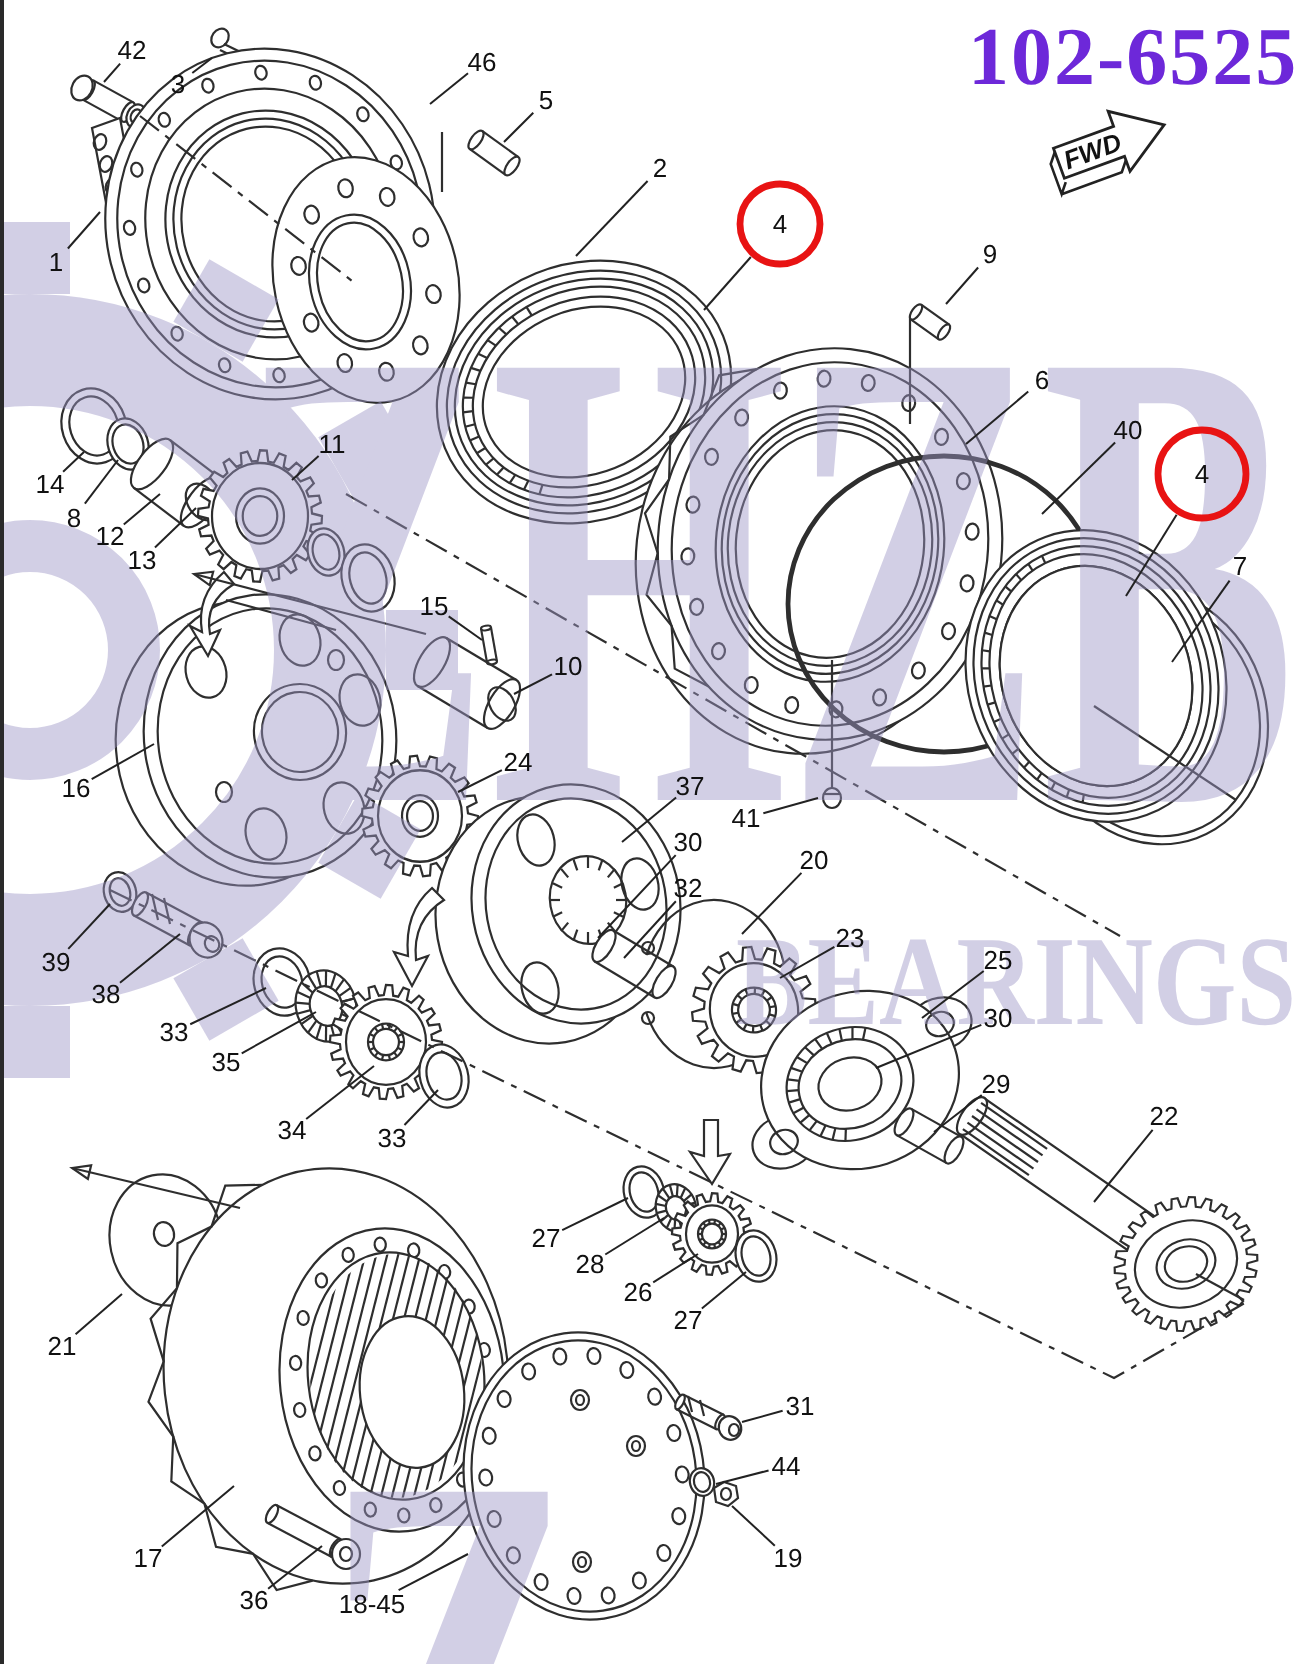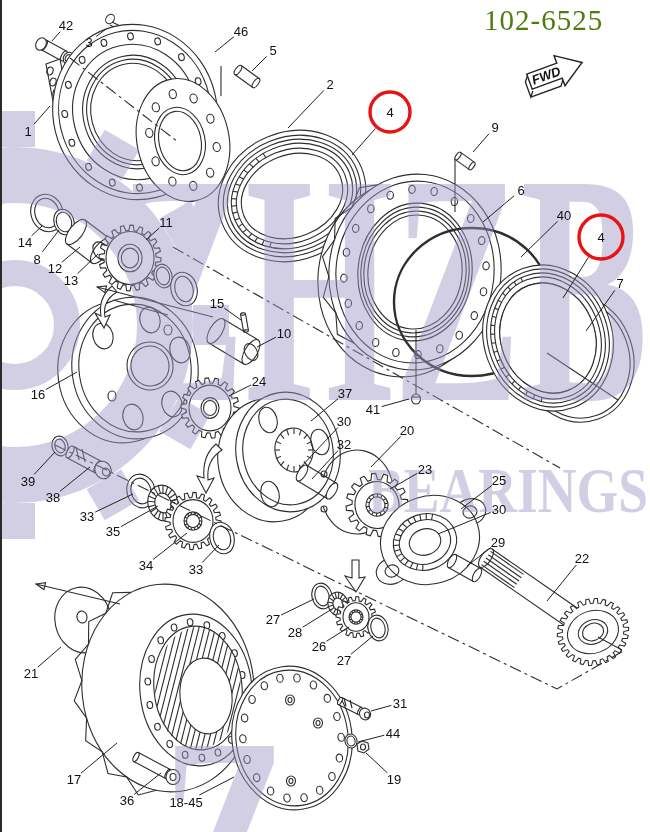--- a/index.html
+++ b/index.html
@@ -1,20 +1,20 @@
 <!DOCTYPE html>
 <html><head>
 <meta charset="utf-8">
 <style>
   html,body{margin:0;padding:0;background:#888;}
   .page{position:relative;width:650px;height:832px;background:#ffffff;overflow:hidden;
         font-family:"Liberation Sans",sans-serif;}
   .edge{position:absolute;left:0;top:0;width:2px;height:832px;background:#2a2a2a;}
   .title{position:absolute;left:484px;top:4px;font-family:"Liberation Serif",serif;
-         font-weight:normal;font-size:29px;color:#4d7c0f;letter-spacing:1px;}
+         font-weight:bold;font-size:41px;color:#6d28d9;letter-spacing:1px;}
   svg{position:absolute;left:0;top:0;}
   #art ellipse,#art circle,#art line,#art path,#art polyline,#art polygon,#art rect
       {stroke:#2e2e2e;stroke-width:1.1;fill:none;}
   #art .w{fill:#ffffff;}
   #art .thick{stroke-width:2.4;}
   #callouts text{font-family:"Liberation Sans",sans-serif;font-size:13px;fill:#111;}
   #callouts line{stroke:#222;stroke-width:1;}
 </style>
 </head>
 <body>

